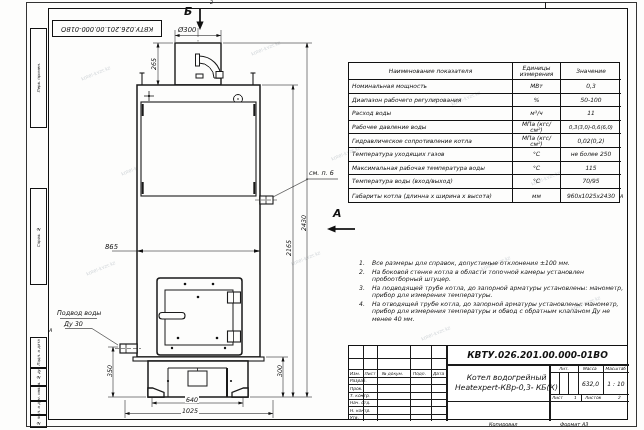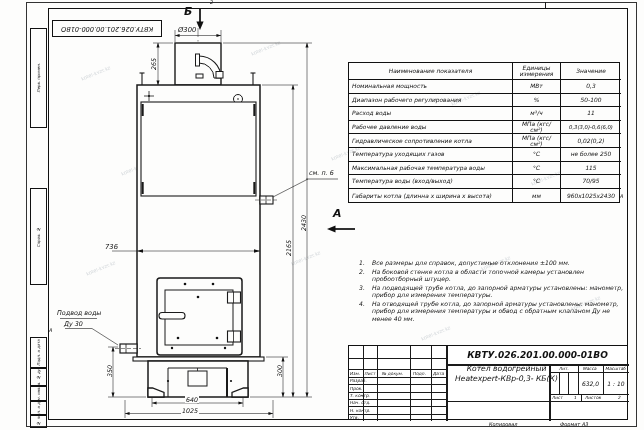--- a/index.html
+++ b/index.html
@@ -230,21 +230,21 @@
       </g>
     </g>
   </svg>
 
   <div class="t" style="left:184px;top:5px;font:italic 600 11px 'DejaVu Sans'">Б</div>
   <div class="t" style="left:333px;top:207px;font:italic 600 11px 'DejaVu Sans'">А</div>
   <div class="t" style="left:178px;top:25.5px;font:italic 6.8px 'DejaVu Sans'">Ø300</div>
   <div class="rdim" style="left:149px;top:50px;height:28px">
       <span>265</span>
     </div>
-  <div class="t" style="left:105px;top:242.5px;font:italic 6.8px 'DejaVu Sans'">736</div>
+  <div class="t" style="left:105px;top:242.5px;font:italic 6.8px 'DejaVu Sans'">865</div>
   <div class="rdim" style="left:284px;top:236px;height:24px">
       <span>2165</span>
     </div>
   <div class="rdim" style="left:298.5px;top:211px;height:24px">
       <span>2430</span>
     </div>
   <div class="rdim" style="left:104.5px;top:361px;height:21px">
       <span>350</span>
     </div>
   <div class="rdim" style="left:275px;top:361px;height:21px">
@@ -340,21 +340,21 @@
 
     <div class="cellt" style="left:1px;top:32.3px">Разраб.</div>
     <div class="cellt" style="left:1px;top:39.6px">Пров.</div>
     <div class="cellt" style="left:1px;top:47px">Т. контр.</div>
     <div class="cellt" style="left:1px;top:54.3px">Нач. отд.</div>
     <div class="cellt" style="left:1px;top:61.6px">Н. контр.</div>
     <div class="cellt" style="left:1px;top:69px">Утв.</div>
 
     <div class="abs" style="left:97px;top:0;width:183px;height:18px;display:flex;align-items:center;justify-content:center;font:italic 600 9px 'DejaVu Sans'">КВТУ.026.201.00.000-01ВО</div>
 
-    <div class="abs" style="left:98px;top:11px;width:119px;height:33px;display:flex;flex-direction:column;align-items:center;justify-content:center;font:italic 7.6px/9.5px 'DejaVu Sans';text-align:center">
+    <div class="abs" style="left:98px;top:20px;width:119px;height:33px;display:flex;flex-direction:column;align-items:center;justify-content:center;font:italic 7.6px/9.5px 'DejaVu Sans';text-align:center">
       <span>Котел водогрейный</span>
       <span>Heatexpert-КВр-0,3- КБ(К)</span>
     </div>
 
     <div class="cellt" style="left:210px;top:19.5px">Лит.</div>
     <div class="cellt" style="left:234px;top:19.5px">Масса</div>
     <div class="cellt" style="left:256.5px;top:19.5px">Масштаб</div>
     <div class="abs" style="left:229px;top:26px;width:25px;height:22px;display:flex;align-items:center;justify-content:center;font:italic 6px 'DejaVu Sans'">632,0</div>
     <div class="abs" style="left:254px;top:26px;width:26px;height:22px;display:flex;align-items:center;justify-content:center;font:italic 6px 'DejaVu Sans'">1 : 10</div>
 

